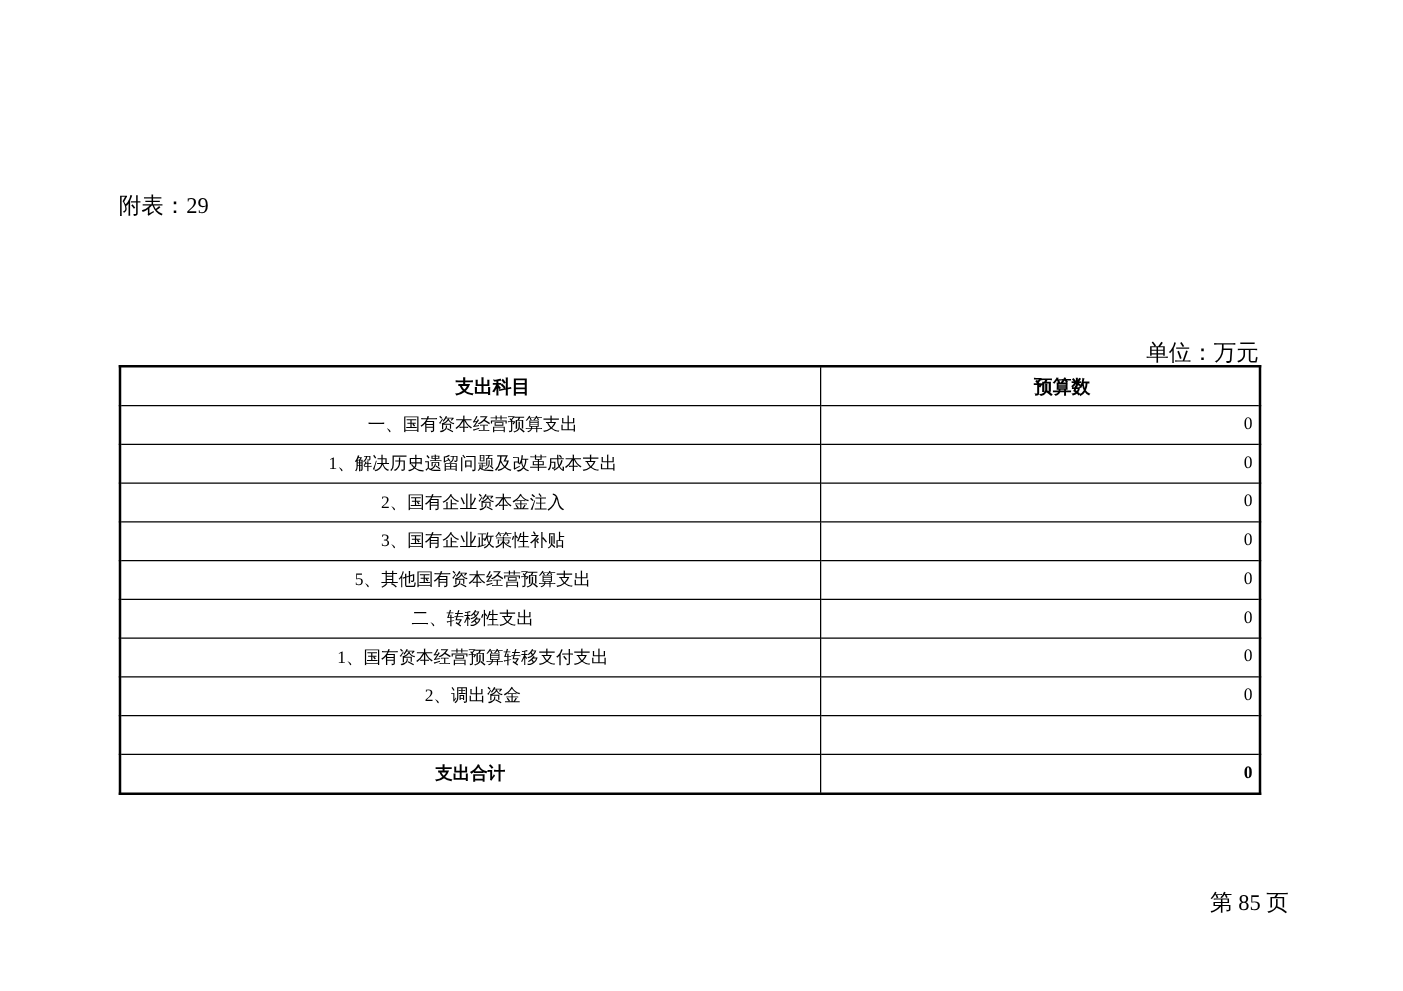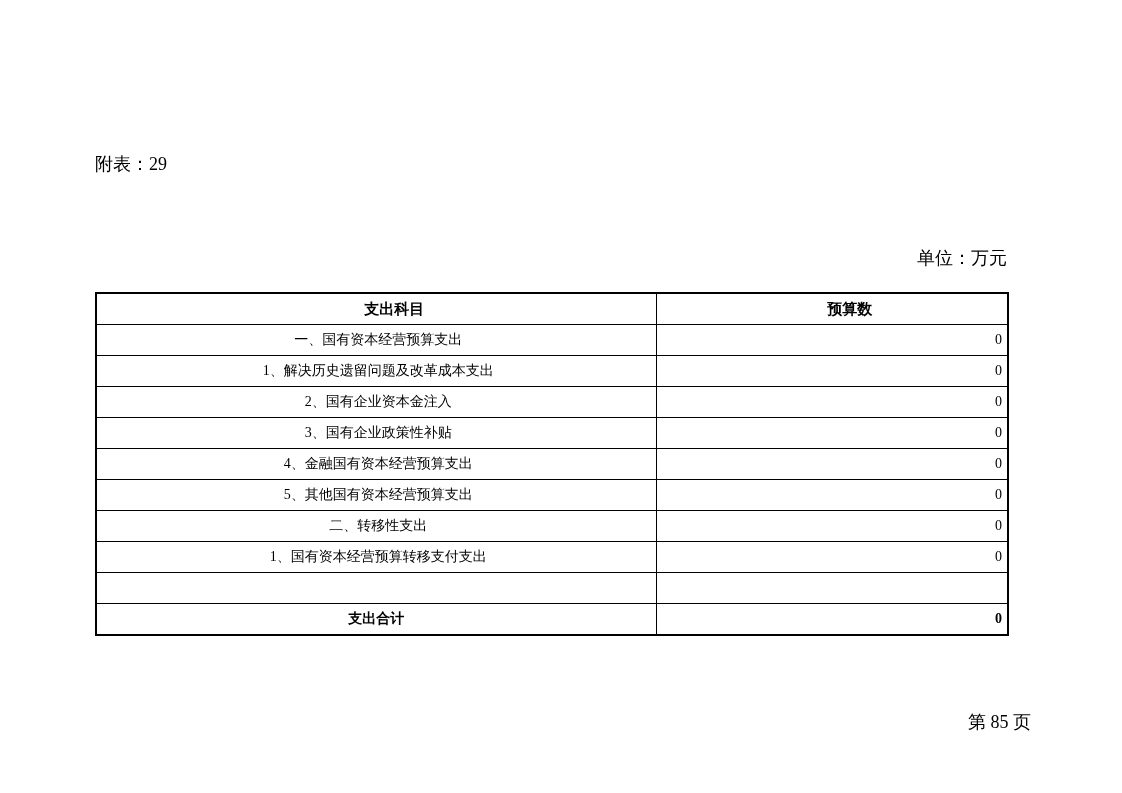--- a/index.html
+++ b/index.html
@@ -30,21 +30,21 @@
     width: 912px;
     margin: 0;
     text-align: center;
     font-size: 25px;
     font-weight: bold;
     letter-spacing: 1px;
     white-space: nowrap;
   }
   .unit-label {
     position: absolute;
-    top: 246px;
+    top: 270px;
     right: 115px;
     font-size: 18px;
     white-space: nowrap;
   }
   table.budget-table {
     position: absolute;
     left: 95px;
     top: 292px;
     width: 912px;
     border-collapse: collapse;
@@ -122,33 +122,33 @@
         </tr>
         <tr>
           <td class="subject-cell">2、国有企业资本金注入</td>
           <td class="value-cell">0</td>
         </tr>
         <tr>
           <td class="subject-cell">3、国有企业政策性补贴</td>
           <td class="value-cell">0</td>
         </tr>
         <tr>
-          <td class="subject-cell">4、金融国有资本经营预算支出</td>
-          <td class="value-cell">0</td>
-        </tr>
-        <tr>
           <td class="subject-cell">5、其他国有资本经营预算支出</td>
           <td class="value-cell">0</td>
         </tr>
         <tr>
           <td class="subject-cell">二、转移性支出</td>
           <td class="value-cell">0</td>
         </tr>
         <tr>
           <td class="subject-cell">1、国有资本经营预算转移支付支出</td>
+          <td class="value-cell">0</td>
+        </tr>
+        <tr>
+          <td class="subject-cell">2、调出资金</td>
           <td class="value-cell">0</td>
         </tr>
         <tr>
           <td class="subject-cell"></td>
           <td class="value-cell"></td>
         </tr>
         <tr class="total-row">
           <td class="subject-cell">支出合计</td>
           <td class="value-cell">0</td>
         </tr>

